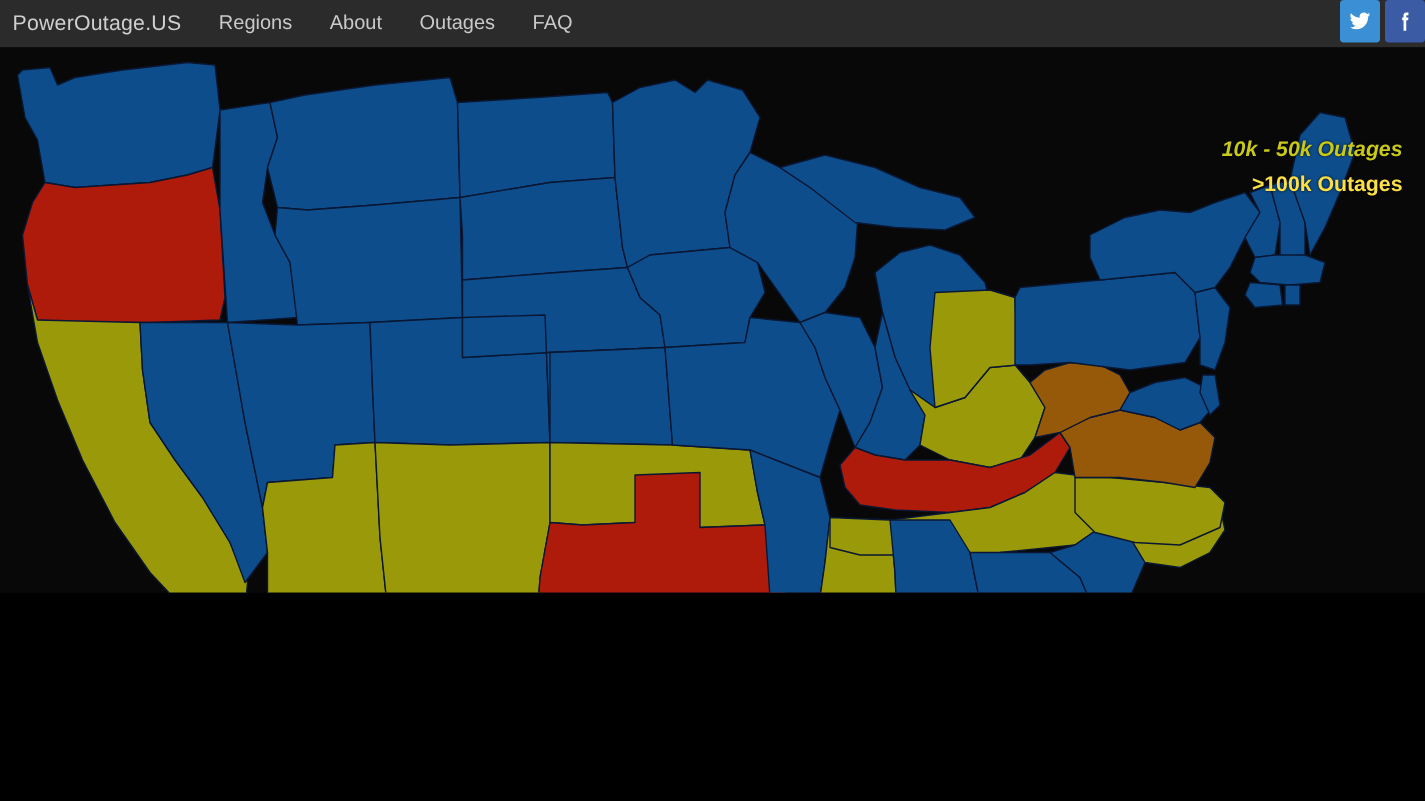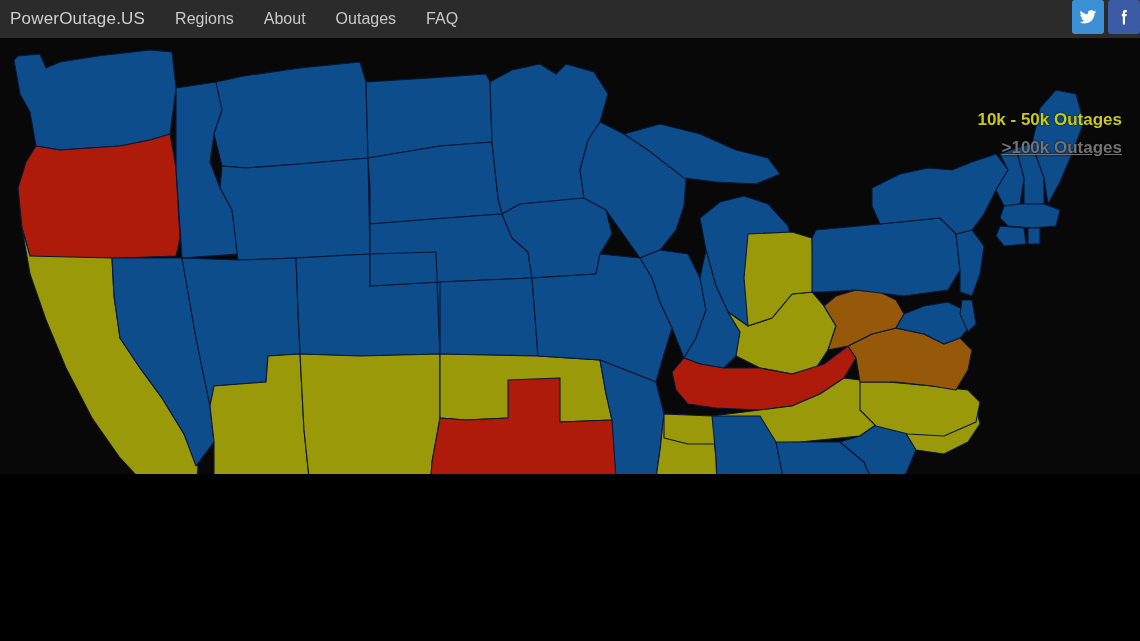--- a/index.html
+++ b/index.html
@@ -163,22 +163,22 @@
 
         <path d="M1004,168 L1020,166 L1044,166 L1060,172 L1056,188 L1032,190 L1008,188 L1000,180 Z" fill="#0d4d8c" stroke="#0a1733"></path>
 
         <path d="M1000,188 L1024,190 L1026,206 L1004,208 L996,198 Z" fill="#0d4d8c" stroke="#0a1733"></path>
 
         <path d="M1028,190 L1040,190 L1040,206 L1028,206 Z" fill="#0d4d8c" stroke="#0a1733"></path>
       </g>
     </svg>
 
     <div id="legend">
-      <div class="legrow" style="color: rgb(201, 201, 25);">10k - 50k Outages</div>
-      <div class="legrow" style="color: #737373; text-decoration: underline;">&gt;100k Outages</div>
+      <div class="legrow" style="color: rgb(201, 201, 25); font-style: italic;">10k - 50k Outages</div>
+      <div class="legrow" style="color: #fde047;">&gt;100k Outages</div>
     </div>
 
     <div id="ak-inset">
       <svg id="ak-svg" viewBox="0 0 332 90" preserveAspectRatio="none">
         <path d="M96,60 L104,48 L120,40 L134,22 L140,14 L146,22 L154,16 L162,22 L176,18 L182,26 L196,24 L210,30 L222,40 L226,46 L224,90 L100,90 L92,76 Z" stroke="#0a1733" stroke-width="1.1" fill="#0d4d8c"></path>
       </svg>
     </div>
   </div>
 
 </div>

